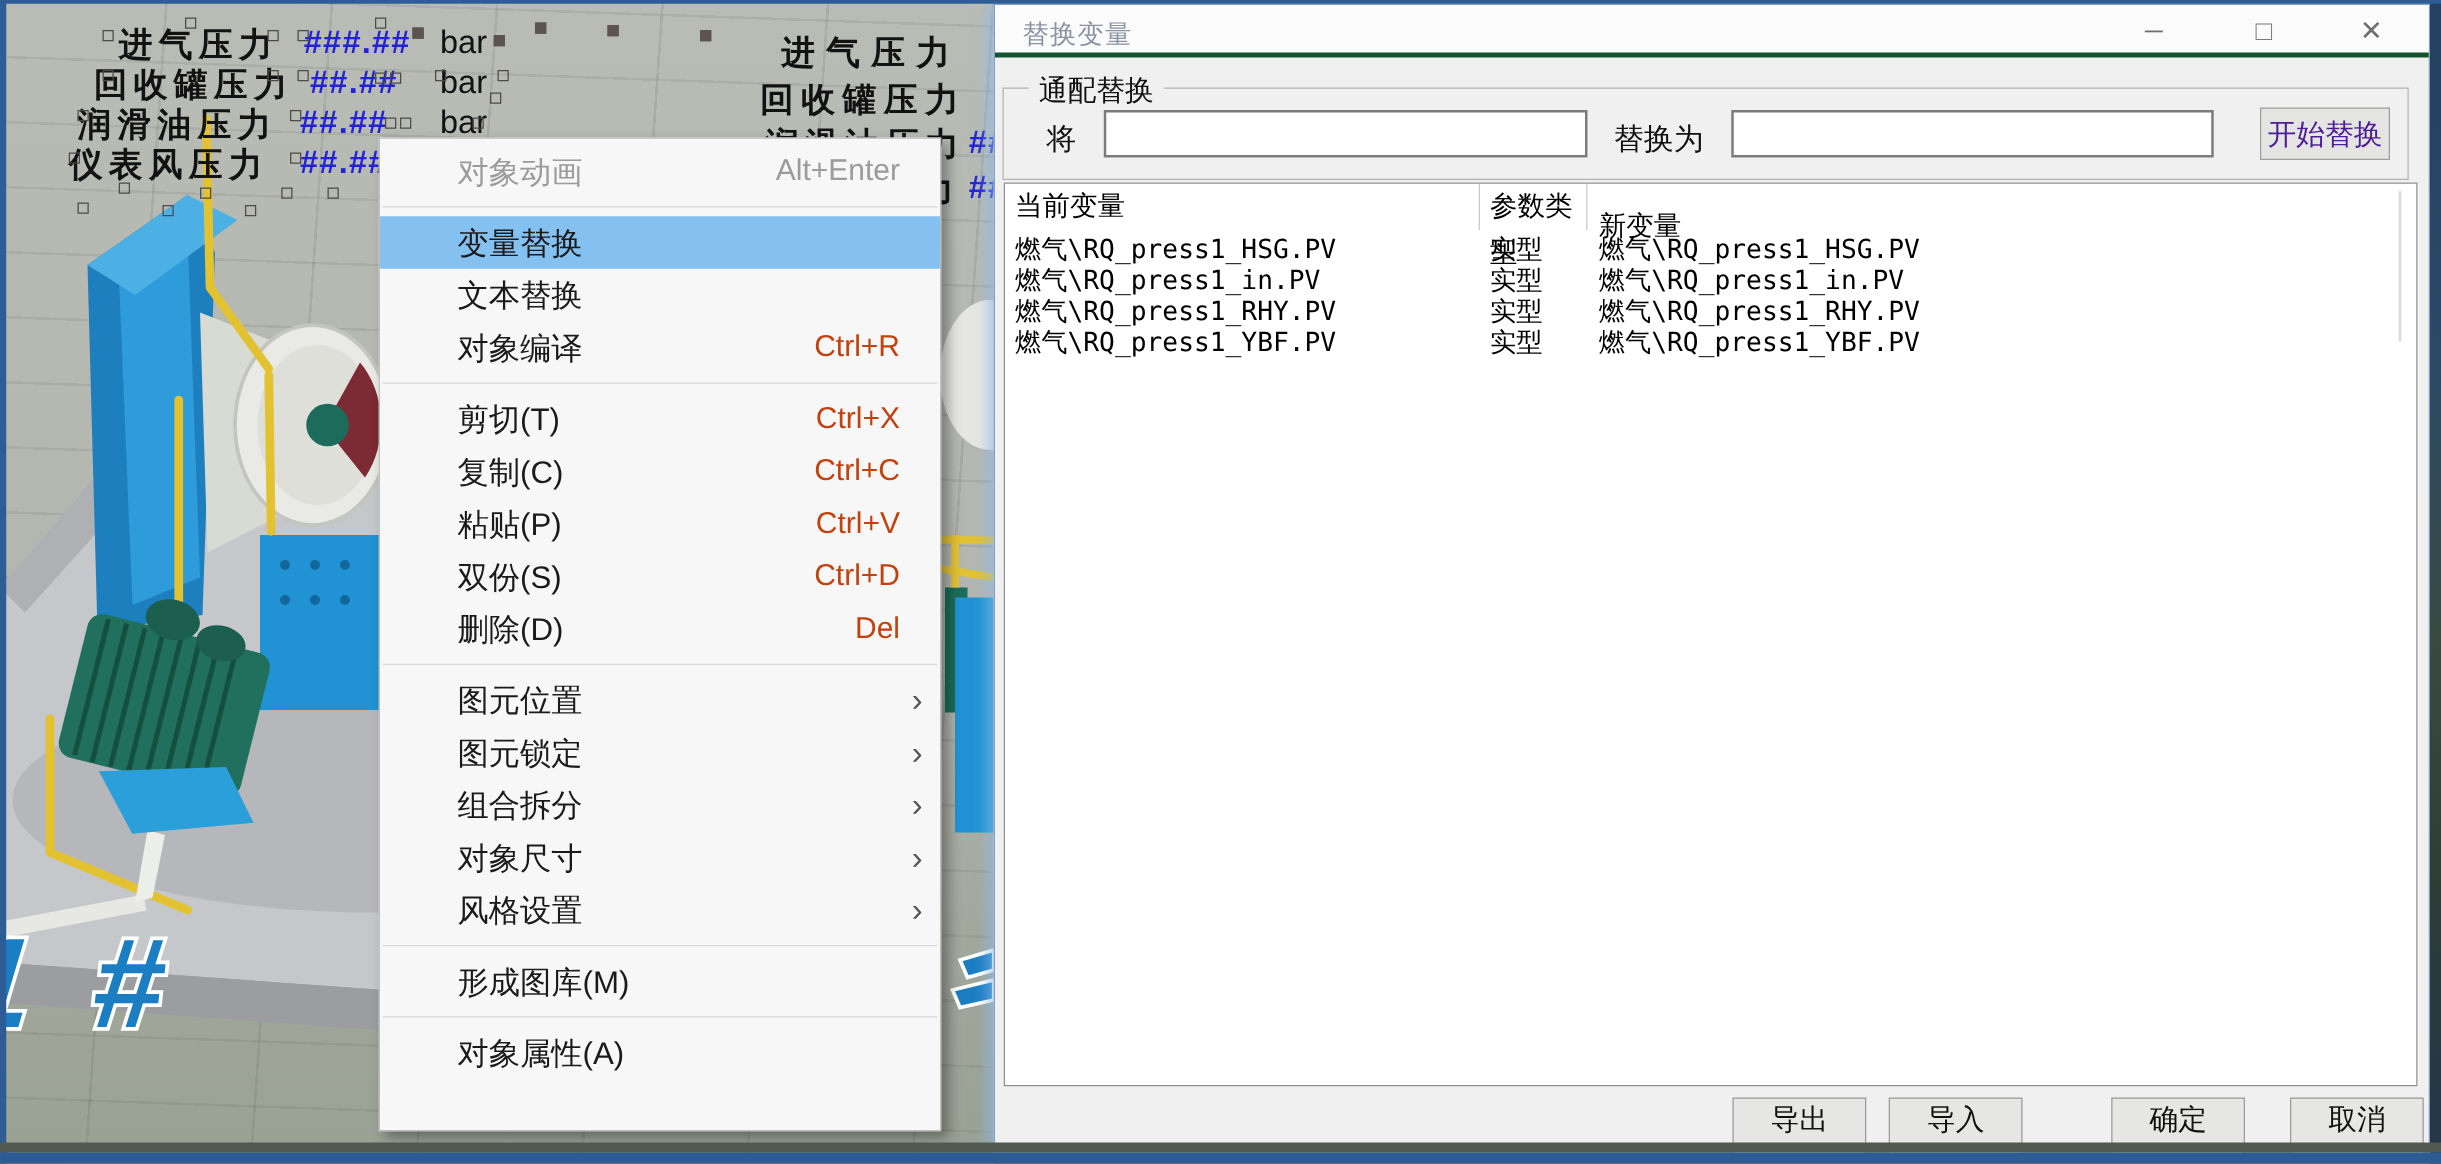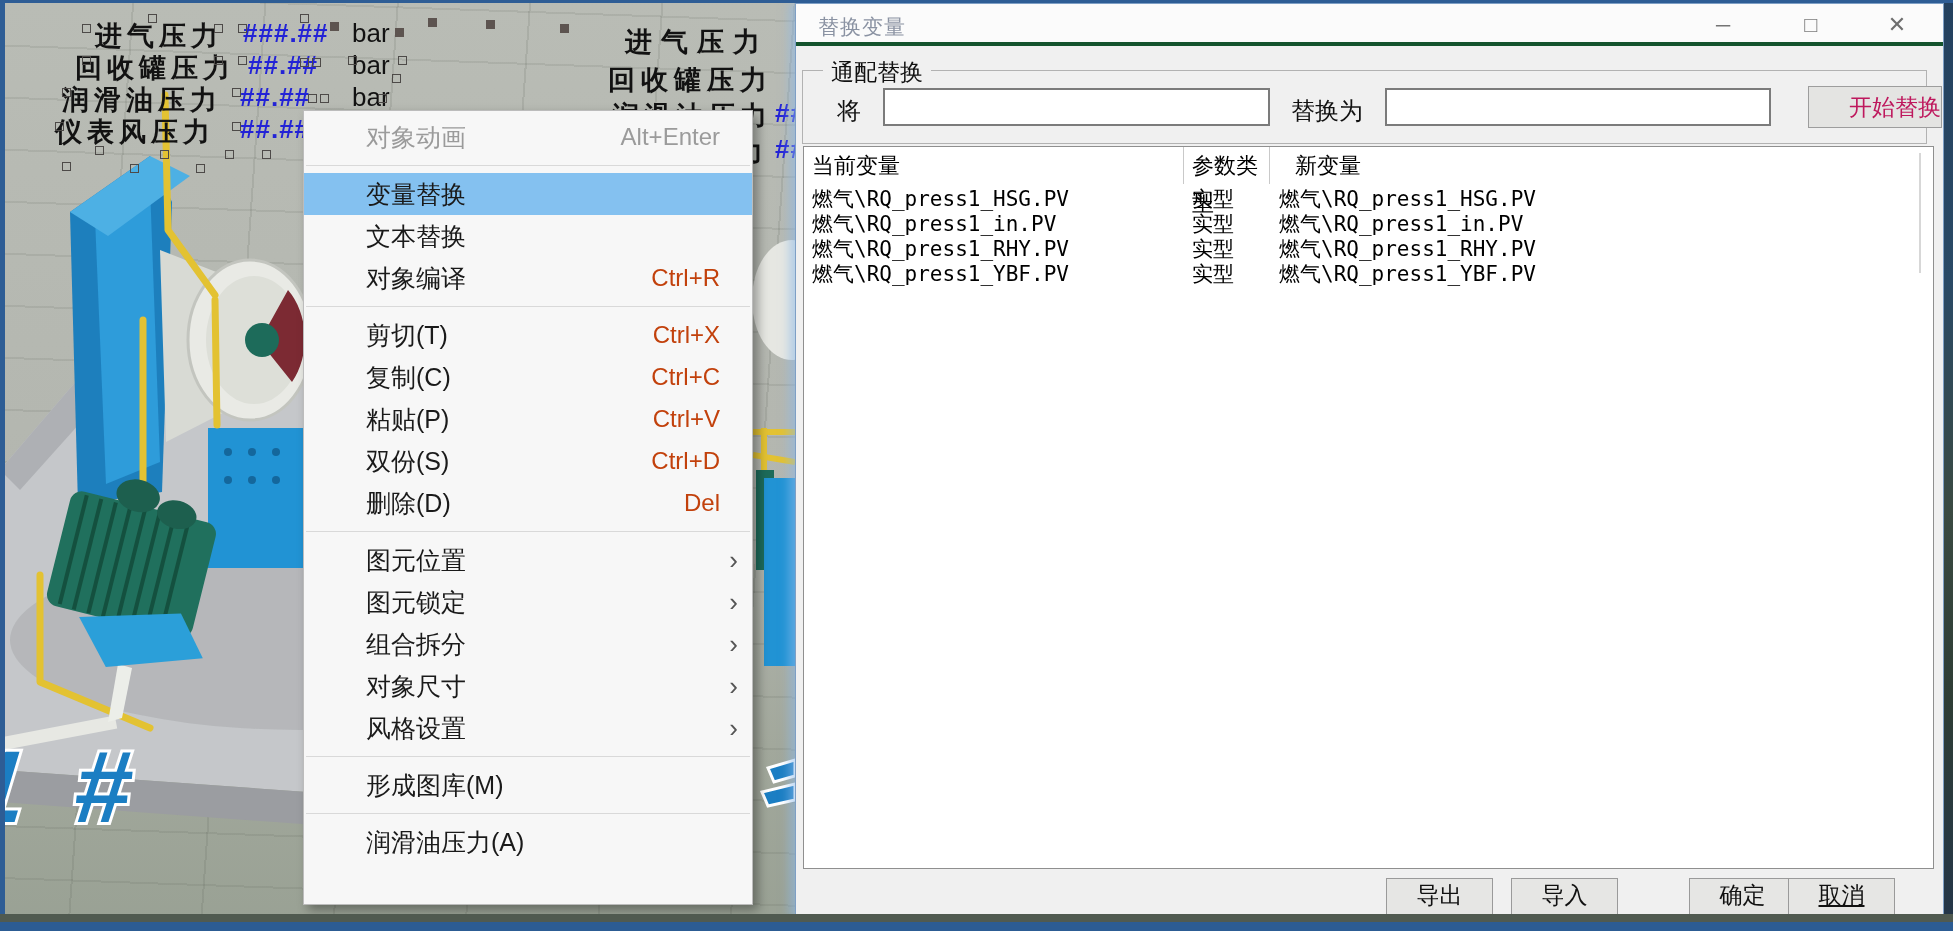--- a/index.html
+++ b/index.html
@@ -56,41 +56,41 @@
     border:1px solid #b2b2b2;}
   #group-title{position:absolute;left:20px;top:-14px;background:#f0f0f0;padding:0 8px;
     font-size:23px;color:#111;}
   .form-label{position:absolute;font-size:24px;color:#111;top:24px;}
   #lbl-from{left:34px;}
   #lbl-to{left:488px;}
   .dlg-input{position:absolute;top:17px;height:38px;background:#fff;border:2px solid #7b7b7b;
     font-size:22px;padding:0 8px;font-family:"DejaVu Sans Mono",monospace;}
   #input-from{left:80px;width:387px;}
   #input-to{left:582px;width:386px;}
-  #btn-start{position:absolute;left:1005px;top:15px;width:134px;height:42px;
-    background:#e4e4e2;border:1px solid #9d9d9d;font-size:23px;color:#be185d;
-    text-align:right;line-height:40px;}
+  #btn-start{position:absolute;left:1005px;top:15px;width:104px;height:42px;
+    background:#e4e4e2;border:1px solid #9d9d9d;font-size:23px;color:#4c1d95;
+    text-align:center;line-height:40px;}
   #varlist{position:absolute;left:7px;top:142px;width:1131px;height:723px;
     background:#fff;border:1px solid #8f8f8f;
     font-family:"DejaVu Sans Mono","Liberation Mono",monospace;font-size:21px;color:#000;}
   .vl-header{position:absolute;top:0;height:37px;line-height:37px;font-size:22px;}
   .vl-h1{left:8px;width:372px;border-right:1px solid #c9c9c9;}
   .vl-h2{left:381px;padding-left:7px;width:85px;border-right:1px solid #c9c9c9;}
-  .vl-h3{left:467px;padding-left:24px;width:300px;}
+  .vl-h3{left:467px;padding-left:8px;width:300px;margin-top:16px;}
   .vl-scroll{position:absolute;right:12px;top:6px;width:2px;height:120px;background:#d7d7d7;}
   .vl-row{position:absolute;left:0;width:100%;height:25px;line-height:25px;}
   .vl-c1{position:absolute;left:8px;}
   .vl-c2{position:absolute;left:388px;}
   .vl-c3{position:absolute;left:475px;}
   .dlg-btn{position:absolute;top:874px;width:107px;height:51px;background:#e6e6e4;
     border:1px solid #9a9a9a;font-size:23px;color:#111;text-align:center;line-height:33px;}
   #btn-export{left:590px;}
   #btn-import{left:715px;}
   #btn-ok{left:893px;}
-  #btn-cancel{left:992px;text-decoration:underline;}
+  #btn-cancel{left:1036px;}
   
   #frame-left{position:absolute;left:0;top:0;width:5px;height:931px;background:#2e5d95;z-index:30;}
   #frame-top{position:absolute;left:0;top:0;width:1953px;height:3px;background:#2e5d95;z-index:30;}
   #strip-green{position:absolute;left:0;top:914px;width:1953px;height:8px;background:#505a50;z-index:30;}
   #strip-blue{position:absolute;left:0;top:922px;width:1953px;height:9px;background:#2c5c93;z-index:30;}
   #right-edge{position:absolute;left:1944px;top:0;width:9px;height:931px;z-index:25;
     background:linear-gradient(180deg,#24415f 0%,#2a4a66 30%,#3a4a42 55%,#2e3d35 75%,#24364a 100%);}
 </style>
 </head>
 <body>
@@ -303,21 +303,21 @@
     <div class="mi">
       <span class="mi-label">风格设置</span>
       <span class="sub-arrow">›</span>
     </div>
     <div class="msep"></div>
     <div class="mi">
       <span class="mi-label">形成图库(M)</span>
     </div>
     <div class="msep"></div>
     <div class="mi">
-      <span class="mi-label">润滑油压力(A)</span>
+      <span class="mi-label">对象属性(A)</span>
     </div>
   </div>
 
   <div id="dialog">
     <div id="dlg-titlebar">
       <span id="dlg-title">替换变量</span>
       <span id="btn-min" class="win-btn">─</span>
       <span id="btn-max" class="win-btn">□</span>
       <span id="btn-close" class="win-btn">✕</span>
     </div>

